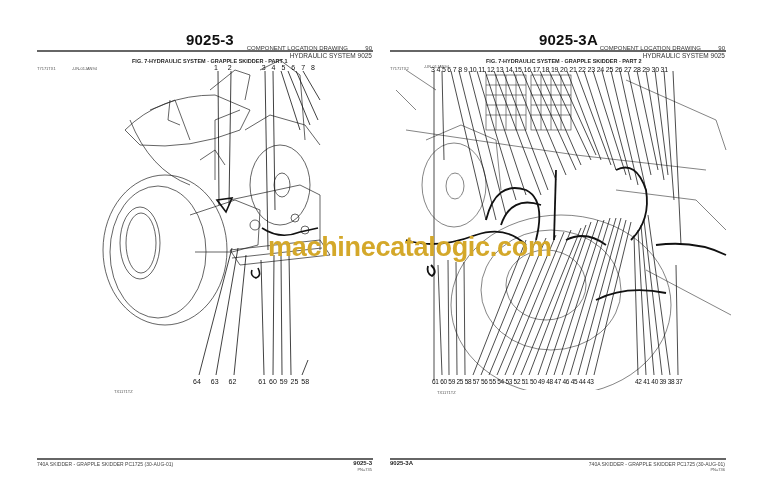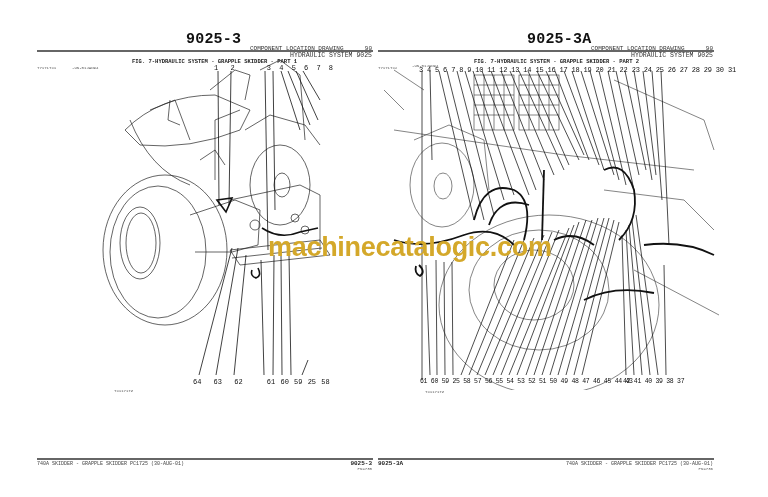--- a/index.html
+++ b/index.html
@@ -1,19 +1,19 @@
 <!DOCTYPE html>
 <html><head>
 <meta charset="utf-8">
 <style>
   html, body { margin:0; padding:0; background:#ffffff; }
   body { width:768px; height:497px; position:relative; overflow:hidden; font-family:"Liberation Sans", sans-serif; color:#111; }
-  .page { position:absolute; top:0; height:497px;font-family:Liberation Mono, monospace; }
+  .page { position:absolute; top:0; height:497px; }
   .page.left { left:0; width:384px; }
-  .page.right { left:364px; width:384px; }
+  .page.right { left:376px; width:384px; }
   .pg-num { position:absolute; top:31px; font-weight:bold; font-size:15px; letter-spacing:0.2px; }
   .rule { position:absolute; height:2px; background:#666; }
   .hdr-r { position:absolute; font-size:6px; color:#333; text-align:right; white-space:nowrap; }
   .fig-title { position:absolute; top:58px; font-size:5.5px; font-weight:bold; white-space:nowrap; color:#222; }
   .tiny { position:absolute; font-size:4px; color:#555; white-space:nowrap; }
   .drawing { position:absolute; }
   .callouts-top, .callouts-bot { position:absolute; font-size:7px; white-space:nowrap; color:#111; }
   .foot { position:absolute; font-size:5px; color:#444; white-space:nowrap; }
   .foot-num { position:absolute; font-size:6px; font-weight:bold; color:#222; }
   .foot-pn { position:absolute; font-size:4px; color:#555; }

